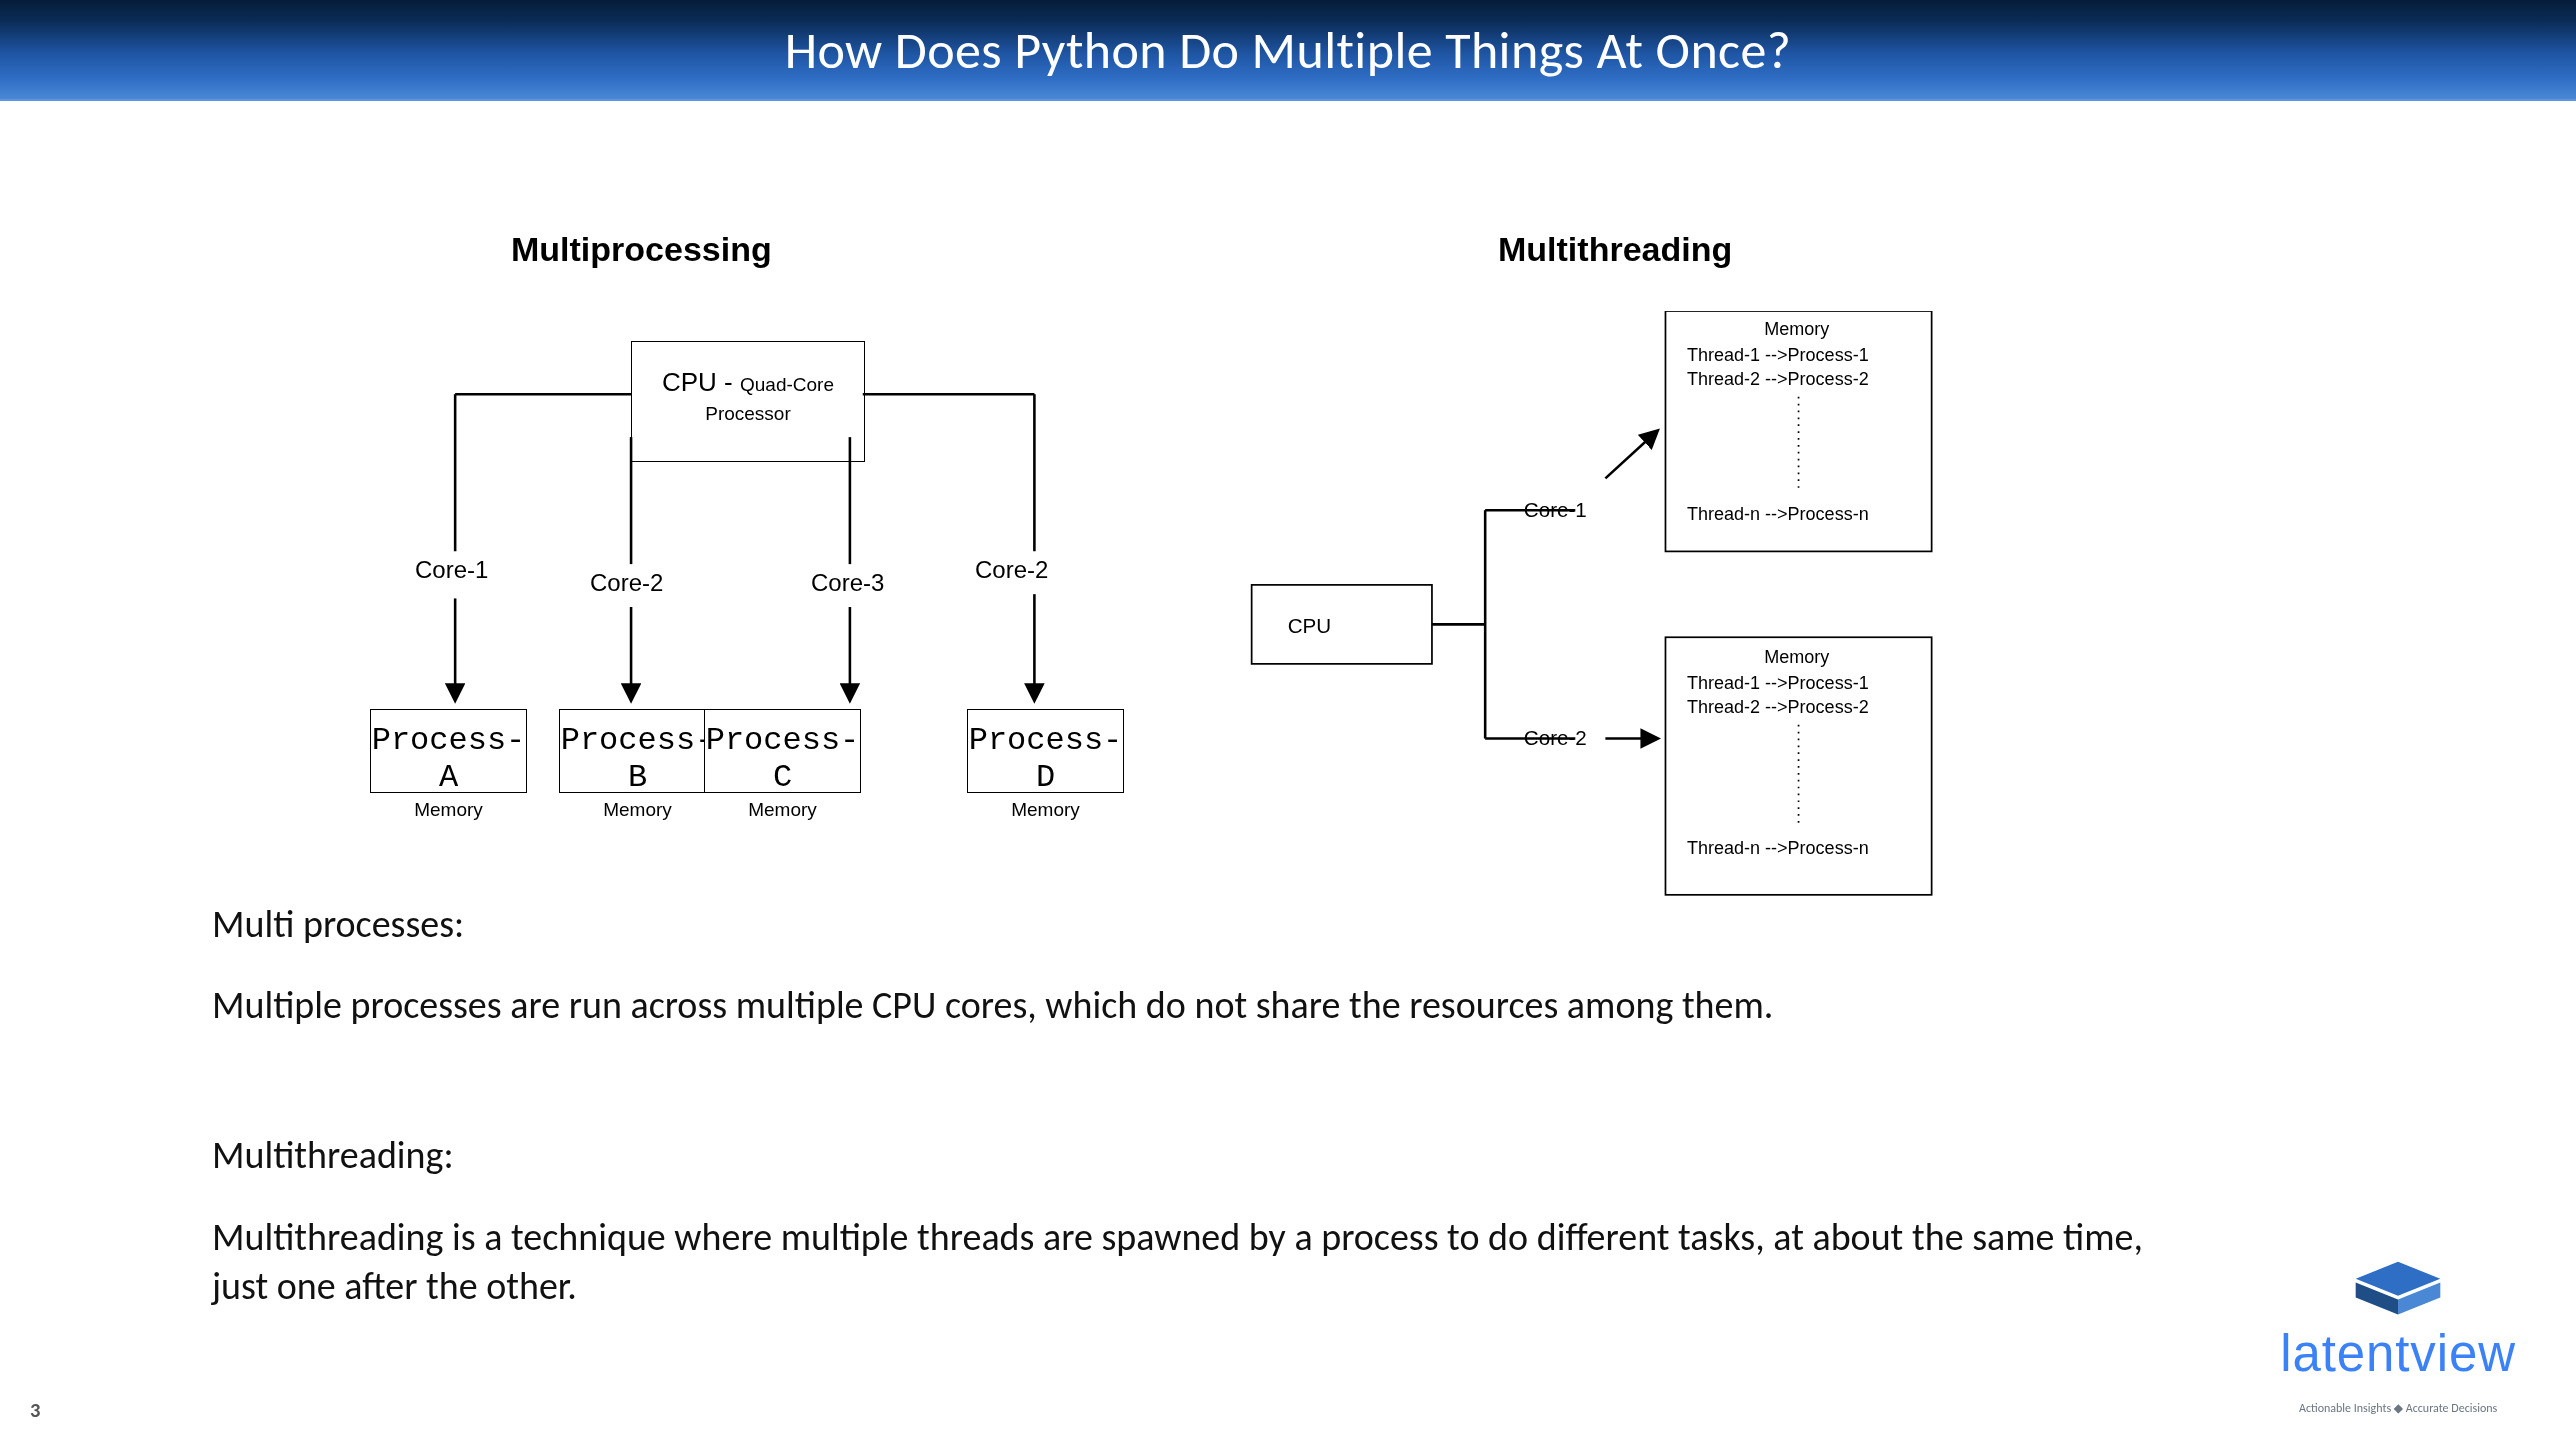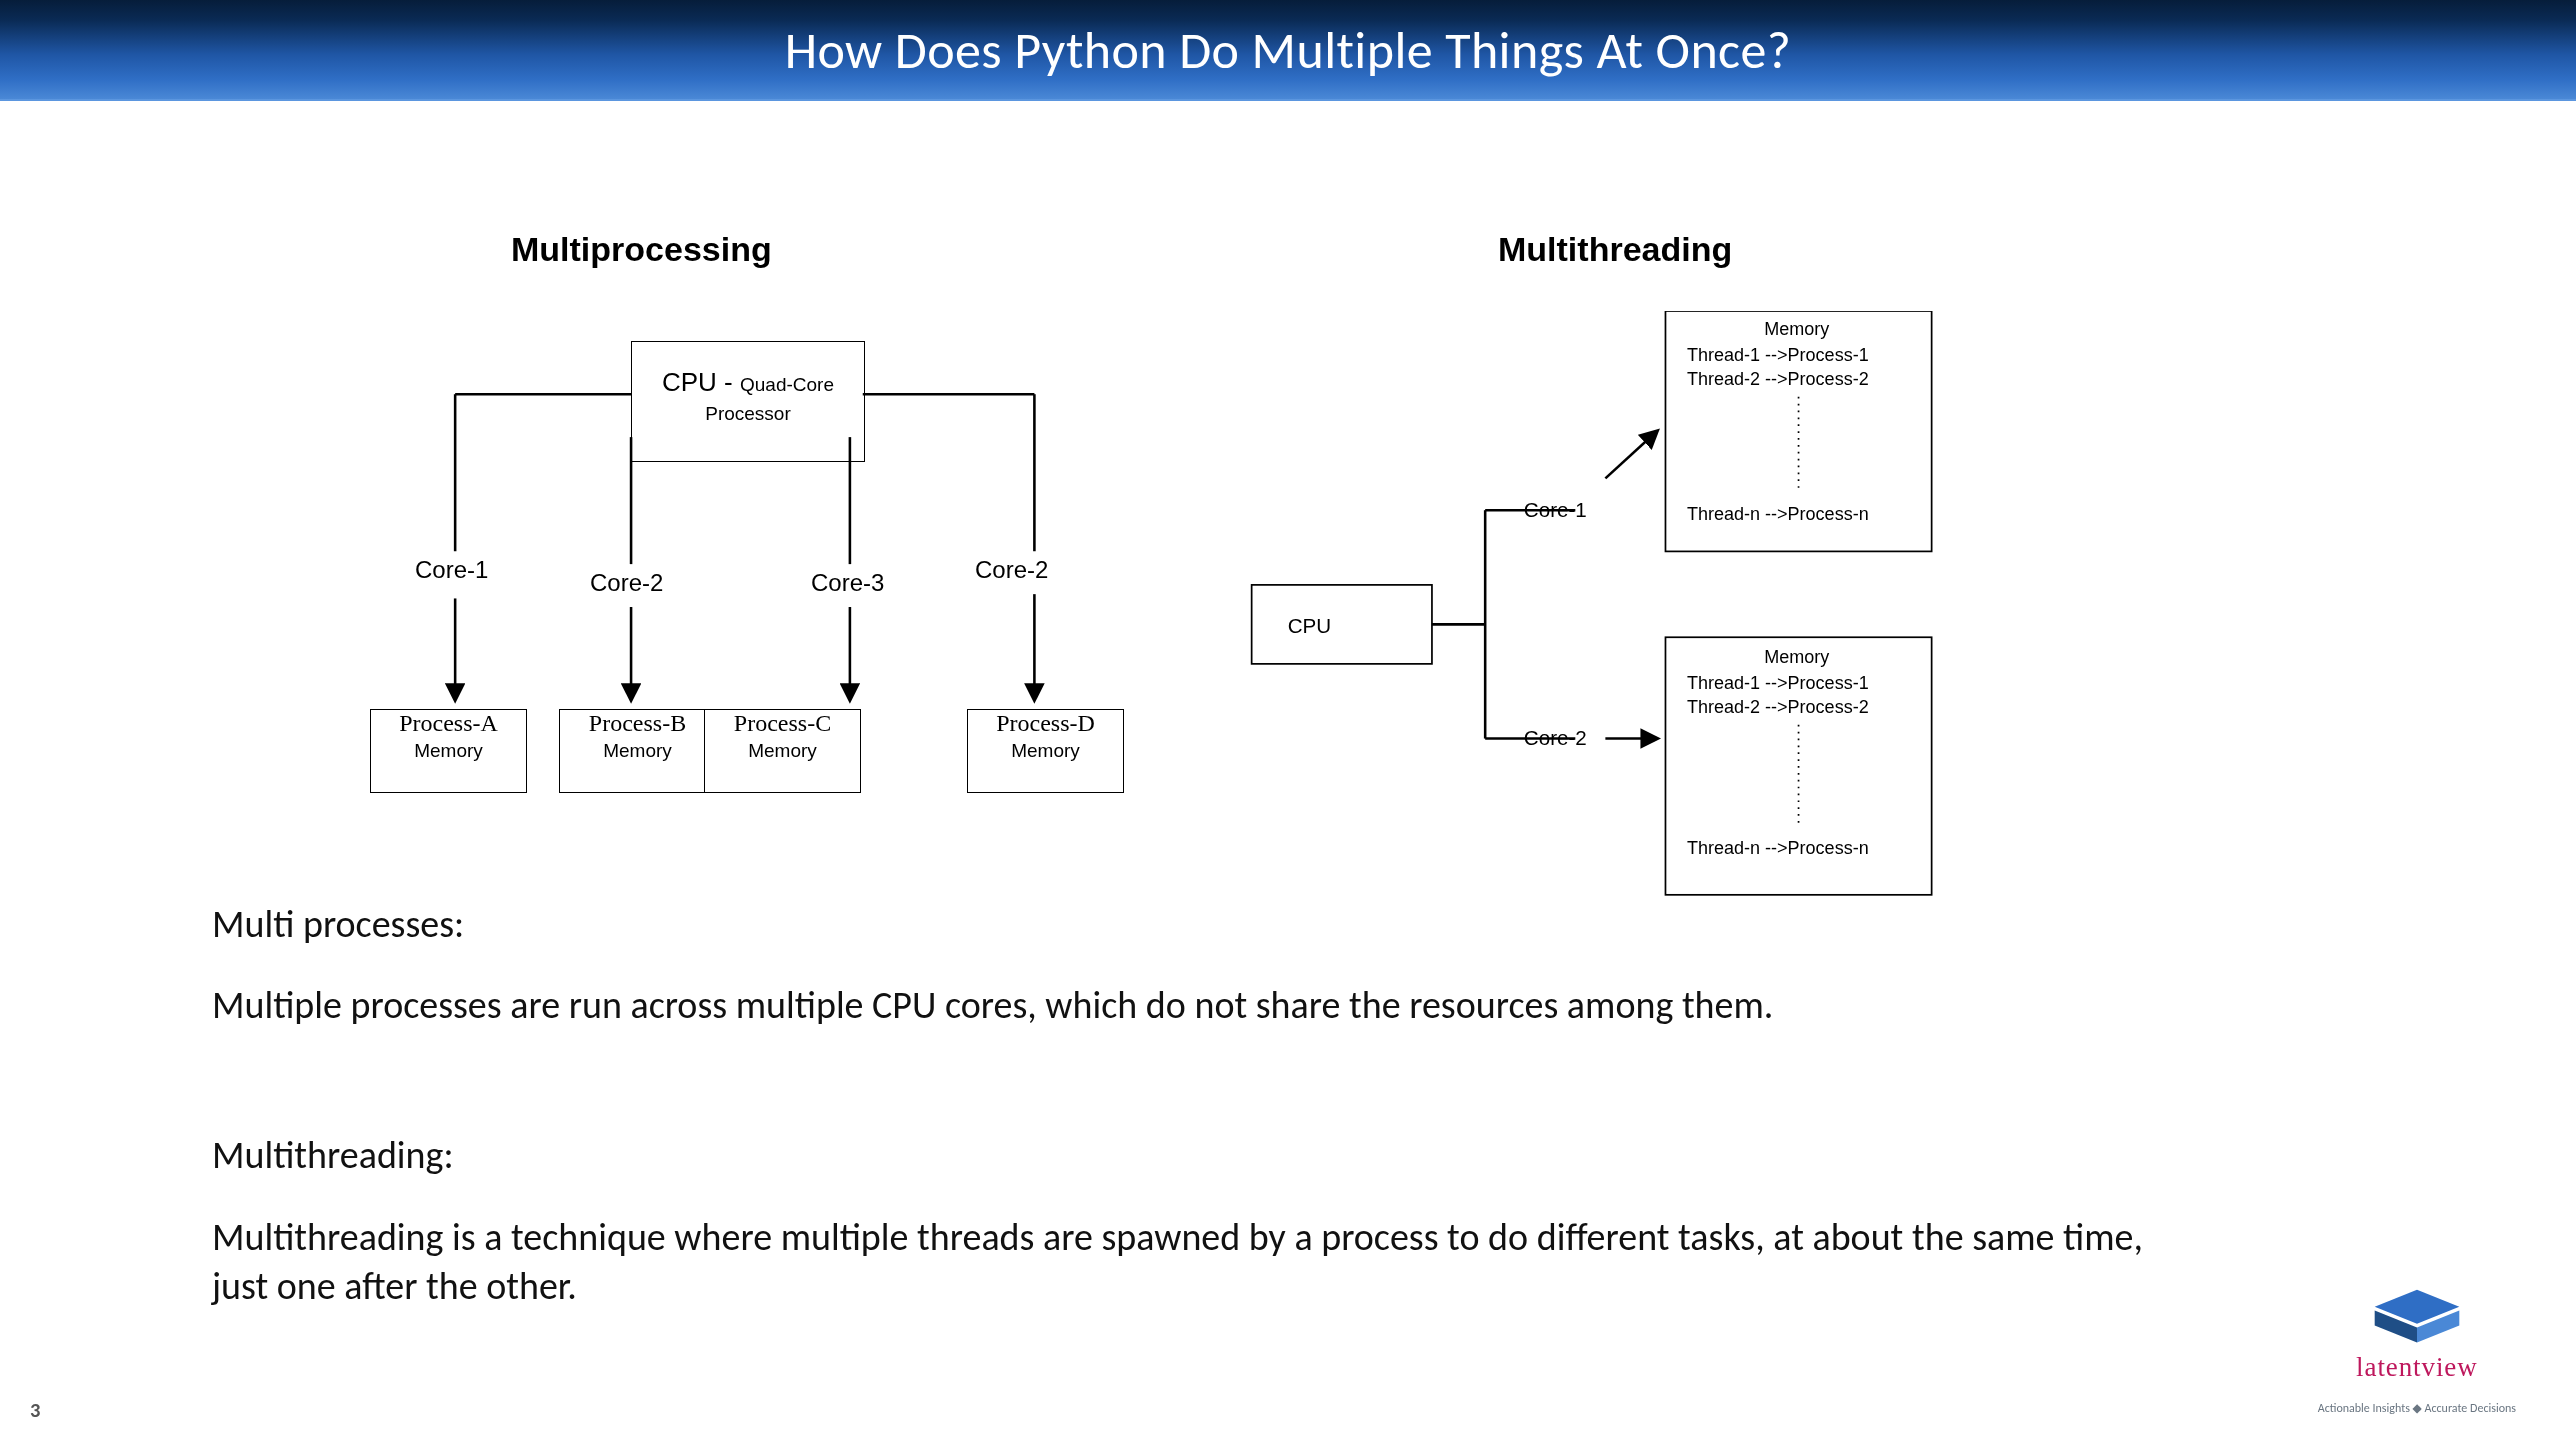--- a/index.html
+++ b/index.html
@@ -13,21 +13,21 @@
   
   .box{position:absolute;border:1.7px solid #000;background:#fff;text-align:center}
   .cpu-box{left:631px;top:240px;width:232px;height:94px;padding-top:25px}
   .cpu-line1{font-family:Arial,sans-serif;font-size:26px}
   .cpu-line1 .sub{font-size:19px}
   .cpu-line2{font-family:Arial,sans-serif;font-size:19px;margin-top:5px}
   .core-lbl{position:absolute;font-family:Arial,sans-serif;font-size:24px}
   .c1{left:415px;top:455px}.c2{left:590px;top:468px}.c3{left:811px;top:468px}.c4{left:975px;top:455px}
   .proc-box{top:608px;width:155px;height:82px}
   .p1{left:370px}.p2{left:559px}.p3{left:704px}.p4{left:967px}
-  .proc-name{font-family:Liberation Serif, serif;font-size:24px;}
+  .proc-name{font-family:Liberation Mono, monospace;font-size:32px;margin-top:12px}
   .mem{font-family:Arial,sans-serif;font-size:19px;margin-top:3.4px}
   .mp-svg{position:absolute;left:369px;top:240px;width:773px;height:369px}
   .mp-svg line{stroke:#000;stroke-width:3}
   .arrowhead{fill:#000}
 
   
   .mt-svg{position:absolute;left:1236px;top:210px;width:713px;height:601px}
   .mt-box{fill:#fff;stroke:#000;stroke-width:2}
   .mt-text{font-family:Arial,sans-serif;font-size:24px}
   .mt-text.sm{font-size:21px}
@@ -37,21 +37,21 @@
   .body-text{position:absolute;left:212px;width:1975px;font-size:38px;color:#111;line-height:1.28}
   .bt-h{font-weight:400}
   #bt1{top:799px}
   #bt2{top:880px}
   #bt3{top:1030px}
   #bt4{top:1112px}
 
   .page-num{position:absolute;left:30px;bottom:26px;font-size:20.6px;color:#555;font-weight:700}
   .logo{position:absolute;right:60px;bottom:34px;text-align:center}
   .logo .mark svg{width:94px;height:60px}
-  .logo .word{font-family:Liberation Serif, serif;font-size:27px;letter-spacing:0.9px;color:#be185d;font-weight:400}
+  .logo .word{font-family:Liberation Sans, sans-serif;font-size:51px;letter-spacing:0.9px;color:#3b82f6;font-weight:400}
   .logo .tag{font-size:12px;color:#6a7682;margin-top:18px}
 </style>
 </head>
 <body>
 
 <div class="header">
   <h1>How Does Python Do Multiple Things At Once?</h1>
 </div>
 
 <div class="content">

